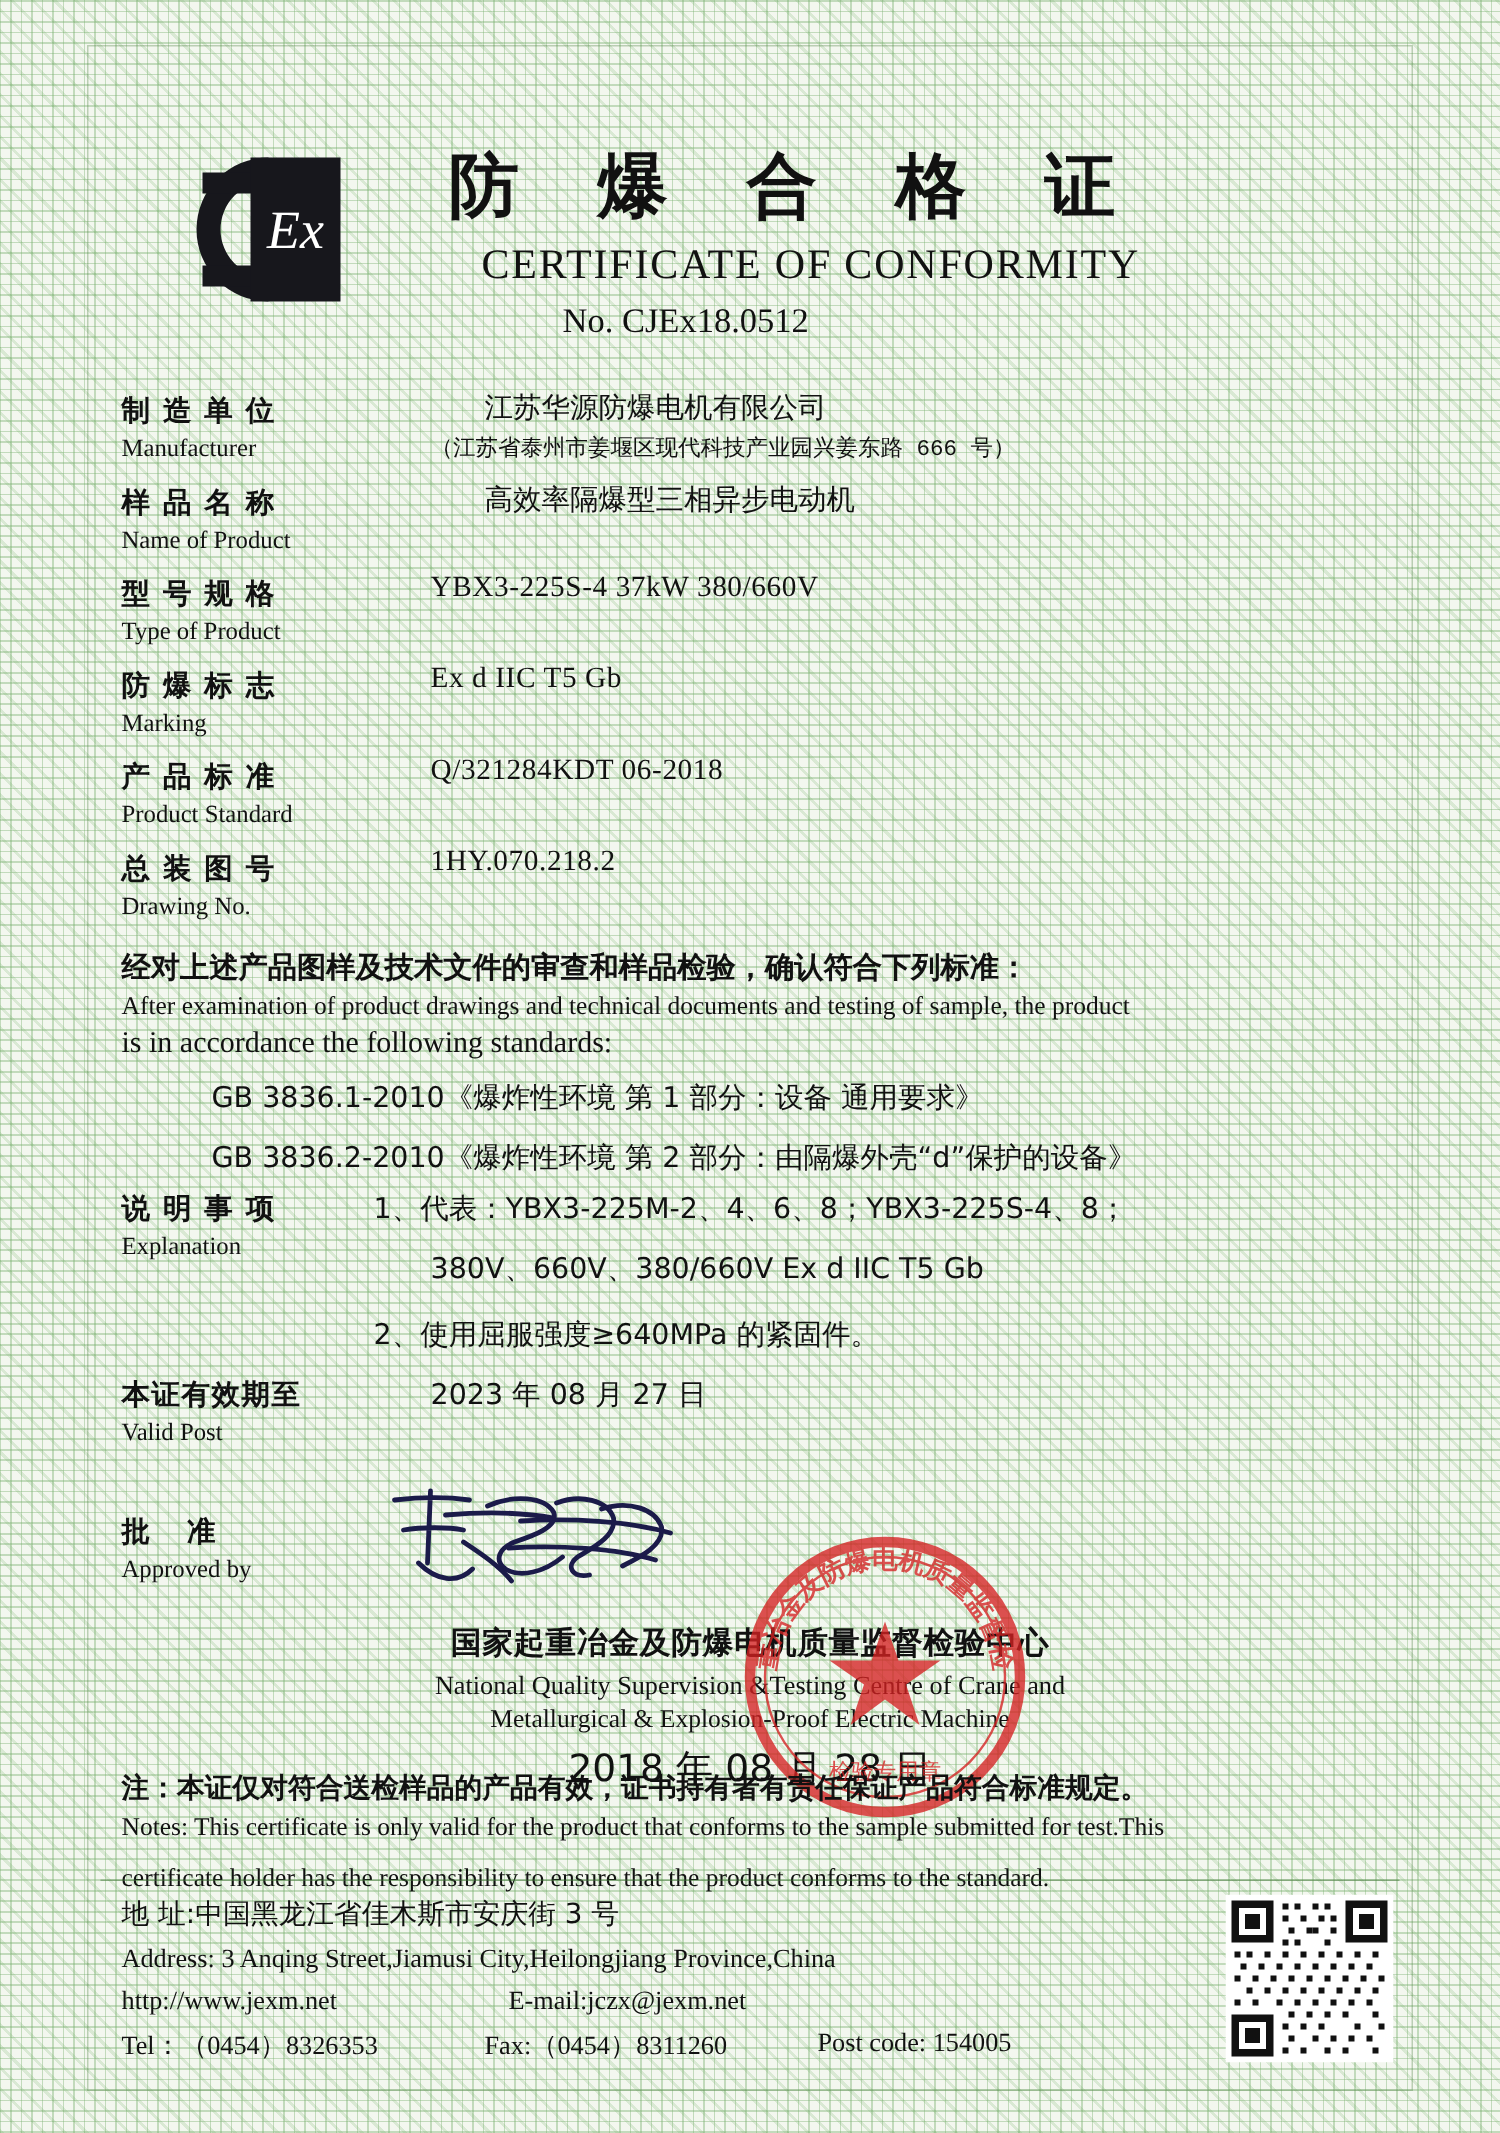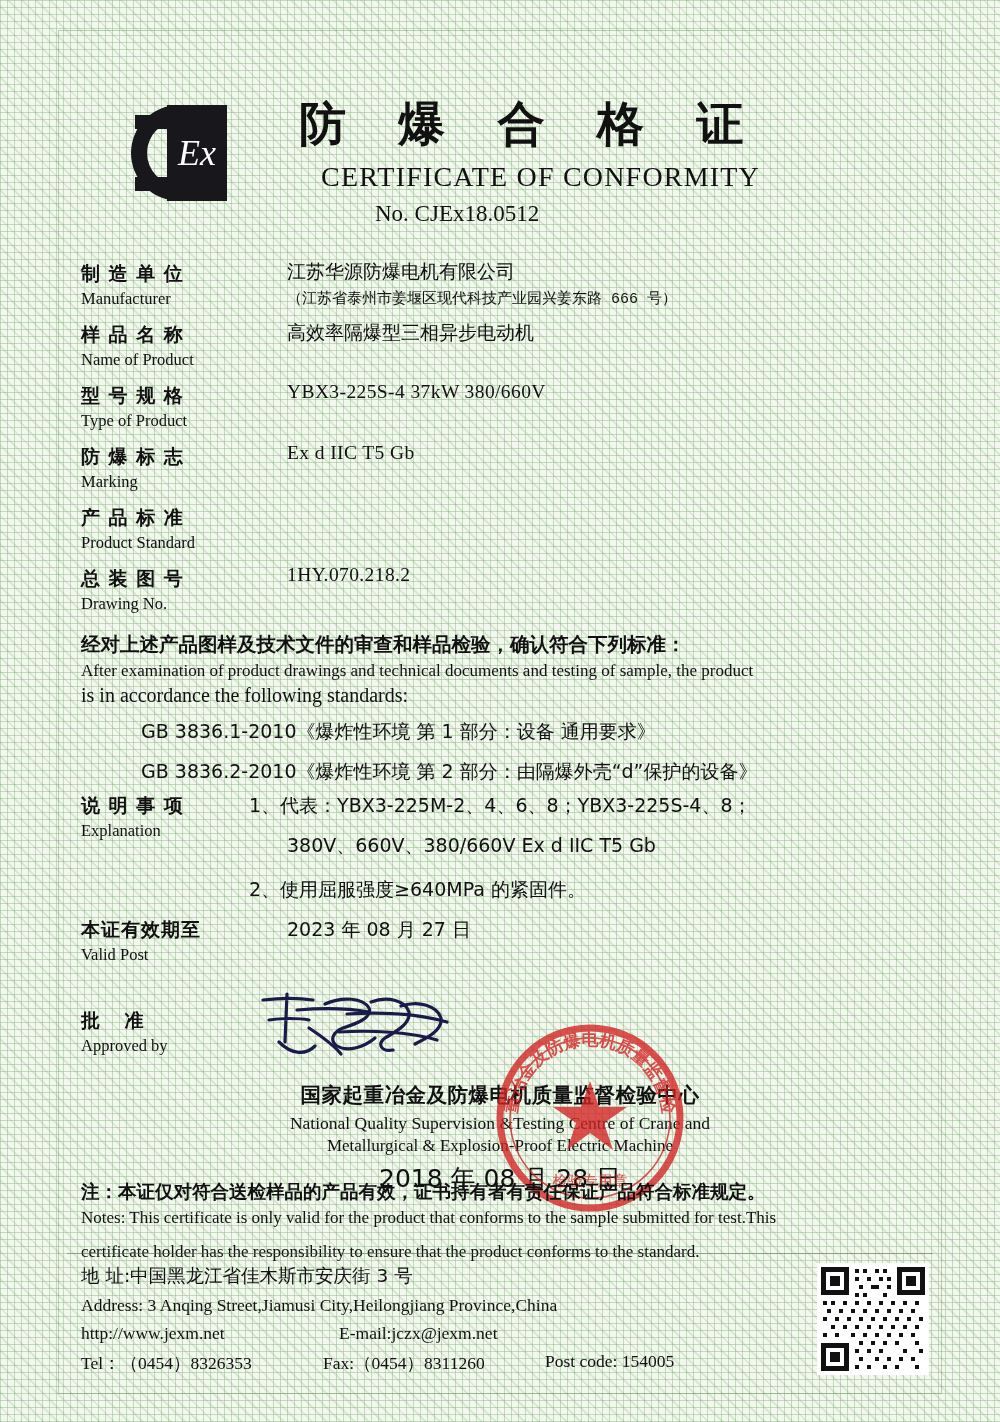--- a/index.html
+++ b/index.html
@@ -53,21 +53,21 @@
     font-family:"DejaVu Sans", sans-serif;letter-spacing:1px;
   }
   .lab .en{
     display:block;font-size:16.5px;color:#111;margin-top:2px;
     font-family:"Liberation Serif", serif;
   }
   .lab .zh.sp5{letter-spacing:9px;}
   .val{
     position:absolute;left:228px;top:0px;right:20px;
   }
-  .val .v1{display:block;font-size:19px;color:#111;font-family:"DejaVu Sans", sans-serif;}
+  .val .v1{display:block;font-size:19px;color:#111;font-family:"DejaVu Sans", sans-serif;padding-left:36px;}
   .val .v1s{display:block;font-size:19.5px;color:#111;font-family:"Liberation Serif", serif;letter-spacing:0.4px;}
   .val .v2{display:block;font-size:15px;color:#111;margin-top:4px;font-family:Liberation Mono, monospace;}
   
   .statement{position:absolute;left:0;right:0;top:600px;}
   .st-zh{
     position:absolute;left:22px;top:0;font-size:19.5px;font-weight:bold;color:#111;
     font-family:"DejaVu Sans", sans-serif;
   }
   .st-en1{position:absolute;left:22px;top:30px;font-size:17px;color:#111;}
   .st-en2{position:absolute;left:22px;top:53px;font-size:20px;color:#111;}
@@ -180,20 +180,23 @@
         </div>
         <div class="val">
           <span class="v1s">Ex d IIC T5 Gb</span>
         </div>
       </div>
 
       <div class="row">
         <div class="lab">
           <span class="zh">产 品 标 准</span>
           <span class="en">Product Standard</span>
+        </div>
+        <div class="val">
+          <span class="v1s">Q/321284KDT 06-2018</span>
         </div>
       </div>
 
       <div class="row">
         <div class="lab">
           <span class="zh">总 装 图 号</span>
           <span class="en">Drawing No.</span>
         </div>
         <div class="val">
           <span class="v1s">1HY.070.218.2</span>

